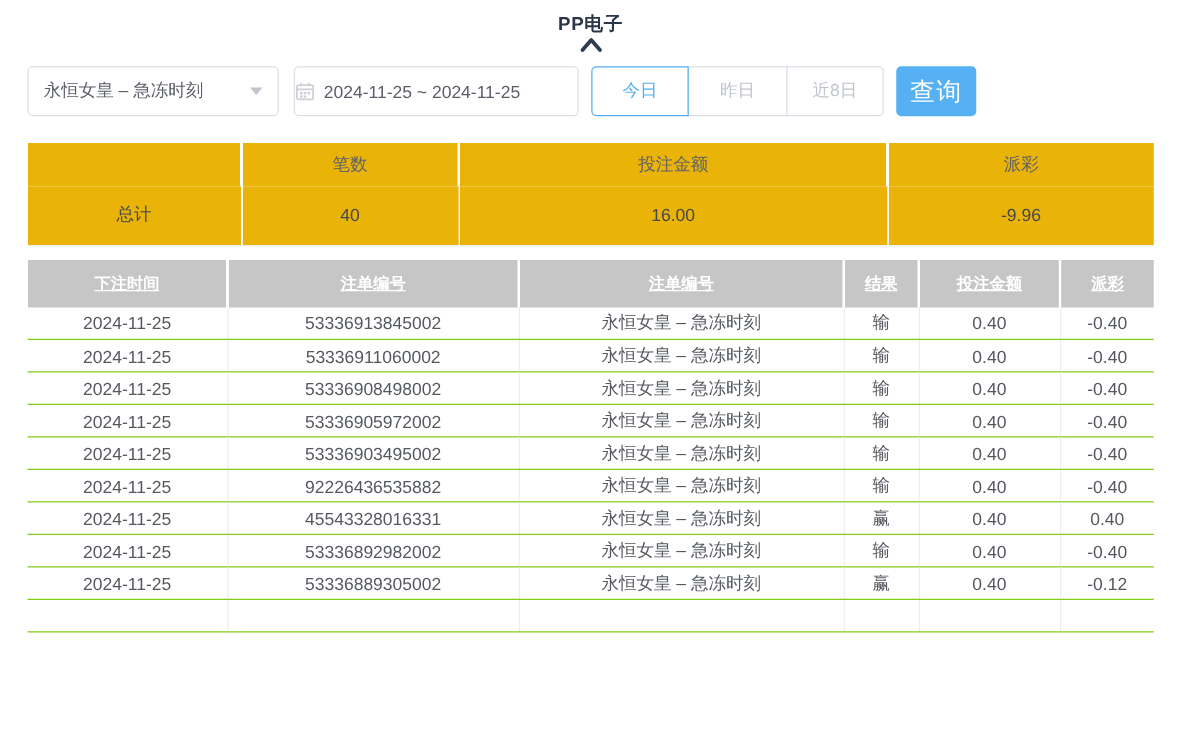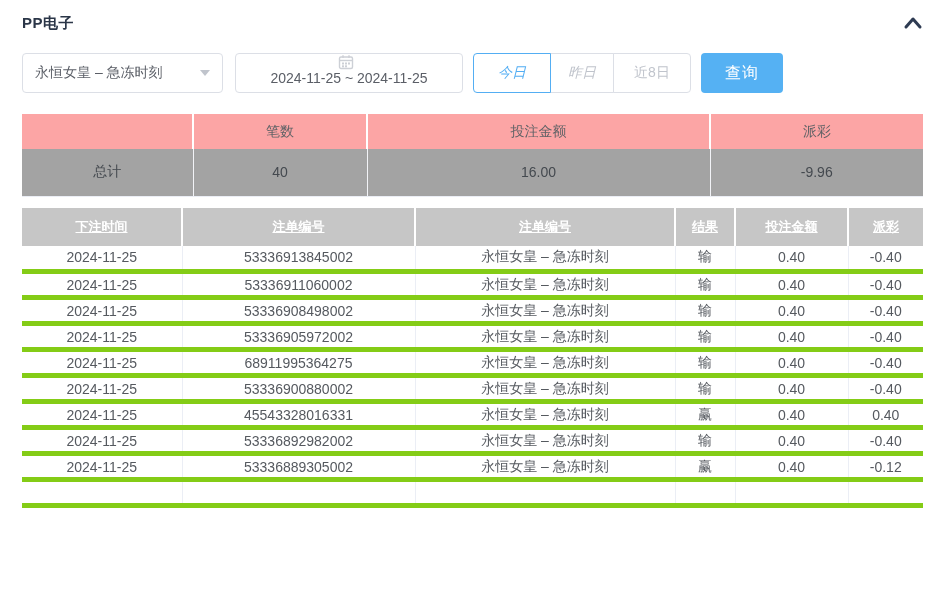--- a/index.html
+++ b/index.html
@@ -2,67 +2,67 @@
 <html><head>
 <meta charset="utf-8">
 <style>
   * { margin:0; padding:0; box-sizing:border-box; }
   html,body { width:945px; height:592px; overflow:hidden; background:#fff;
     font-family:"Liberation Sans", sans-serif; }
   .page { padding:10px 22px 0 22px; width:945px; }
 
   
   .panel-header { display:flex; justify-content:space-between; align-items:center;
-    height:26px; margin-bottom:17px; }
+    height:26px; margin-bottom:17px;flex-direction:column; }
   .panel-title { font-size:15px; font-weight:700; color:#2b3648; letter-spacing:.5px; }
   .chev-btn { cursor:pointer; display:flex; align-items:center; }
 
   
   .filters { display:flex; align-items:center; height:40px; margin-bottom:21px; }
   .select-box { width:201px; height:40px; border:1px solid #dcdfe6; border-radius:4px;
     display:flex; align-items:center; padding:0 12px; color:#5a5e66; font-size:14px;
     cursor:pointer; background:#fff; }
   .select-box .sel-text { flex:1; white-space:nowrap; overflow:hidden; }
   .caret { width:0; height:0; border-left:5px solid transparent; border-right:5px solid transparent;
     border-top:6px solid #c0c4cc; margin-left:6px; }
   .date-box { width:228px; height:40px; border:1px solid #dcdfe6; border-radius:4px;
     display:flex; align-items:center; padding:0 0; margin-left:12px; color:#5a5e66;
-    font-size:14px; cursor:pointer; background:#fff;flex-direction:column; }
+    font-size:14px; cursor:pointer; background:#fff; }
   .date-box svg { margin-right:7px; flex:none; }
   .btn-group { display:flex; margin-left:10px; height:40px; }
   .btn-group button { height:40px; background:#fff; border:1px solid #dcdfe6; color:#c0c4cc;
     font-size:14px; cursor:pointer; margin-left:-1px; position:relative;
     font-family:"Liberation Sans", sans-serif; }
   .btn-group button:first-child { margin-left:0; border-radius:4px 0 0 4px; width:78px; }
-  .btn-group button:nth-child(2) { width:64px;font-style:italic; }
+  .btn-group button:nth-child(2) { width:80px; }
   .btn-group button:last-child { border-radius:0 4px 4px 0; width:78px; }
-  .btn-group button.active { border-color:#54aef3; color:#54aef3; z-index:2;font-style:italic; }
-  .search-btn { margin-left:10px; width:82px; height:40px; background:#55b1f3; color:#fff;
-    border:none; border-radius:4px; font-size:16px; cursor:pointer; letter-spacing:1px;
+  .btn-group button.active { border-color:#54aef3; color:#54aef3; z-index:2; }
+  .search-btn { margin-left:10px; width:64px; height:40px; background:#55b1f3; color:#fff;
+    border:none; border-radius:4px; font-size:20px; cursor:pointer; letter-spacing:1px;
     font-family:"Liberation Sans", sans-serif; }
 
   
   table { border-collapse:collapse; table-layout:fixed; width:901px; }
   td, th { text-align:center; font-size:14px; overflow:hidden; white-space:nowrap; }
 
   
-  .summary thead th { background:#fca5a5; height:35px; color:#606266; font-weight:400;
+  .summary thead th { background:#eab308; height:35px; color:#606266; font-weight:400;
     border-right:2px solid #fff; }
   .summary thead th:last-child { border-right:none; }
-  .summary tbody td { height:47px; color:#44494f; background:#a3a3a3;
+  .summary tbody td { height:47px; color:#44494f; background:#eab308;
     border-bottom:1px solid #ebeef5; border-right:1px solid #f2f3f7; }
   .summary tbody td:last-child { border-right:none; }
 
   
   .detail { margin-top:11px; }
   .detail thead th { background:#c6c6c6; color:#fff; height:38px; font-weight:700;
     font-size:13px; border-right:2px solid #fff;text-decoration:underline; }
   .detail thead th:last-child { border-right:none; }
   .detail tbody td { height:26px; color:#55595f; background:#fff;
-    border-bottom:5px solid #84cc16; border-right:1px solid #ebeef5; }
+    border-bottom:1px solid #84cc16; border-right:1px solid #ebeef5; }
   .detail tbody td:last-child { border-right:none; }
   .neg { color:#f56c6c; }
 </style>
 </head>
 <body>
 
 <div class="page">
 
   <div class="panel-header">
     <span class="panel-title">PP电子</span>
@@ -179,30 +179,30 @@
     <td>2024-11-25</td>
     <td>53336905972002</td>
     <td>永恒女皇 – 急冻时刻</td>
     <td>输</td>
     <td>0.40</td>
     <td class="neg">-0.40</td>
   </tr>
 
   <tr>
     <td>2024-11-25</td>
-    <td>68911995364275</td>
-    <td>永恒女皇 – 急冻时刻</td>
-    <td>输</td>
-    <td>0.40</td>
-    <td class="neg">-0.40</td>
-  </tr>
-
-  <tr>
-    <td>2024-11-25</td>
-    <td>53336900880002</td>
+    <td>53336903495002</td>
+    <td>永恒女皇 – 急冻时刻</td>
+    <td>输</td>
+    <td>0.40</td>
+    <td class="neg">-0.40</td>
+  </tr>
+
+  <tr>
+    <td>2024-11-25</td>
+    <td>92226436535882</td>
     <td>永恒女皇 – 急冻时刻</td>
     <td>输</td>
     <td>0.40</td>
     <td class="neg">-0.40</td>
   </tr>
 
   <tr>
     <td>2024-11-25</td>
     <td>45543328016331</td>
     <td>永恒女皇 – 急冻时刻</td>

